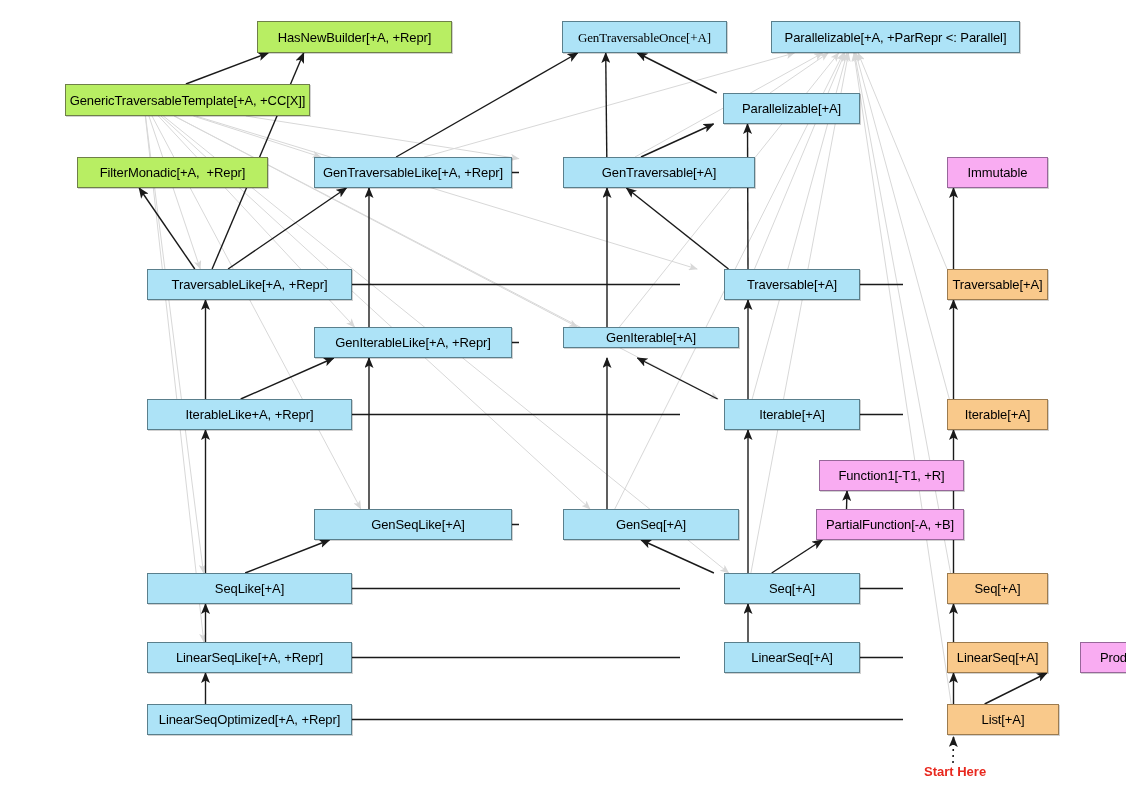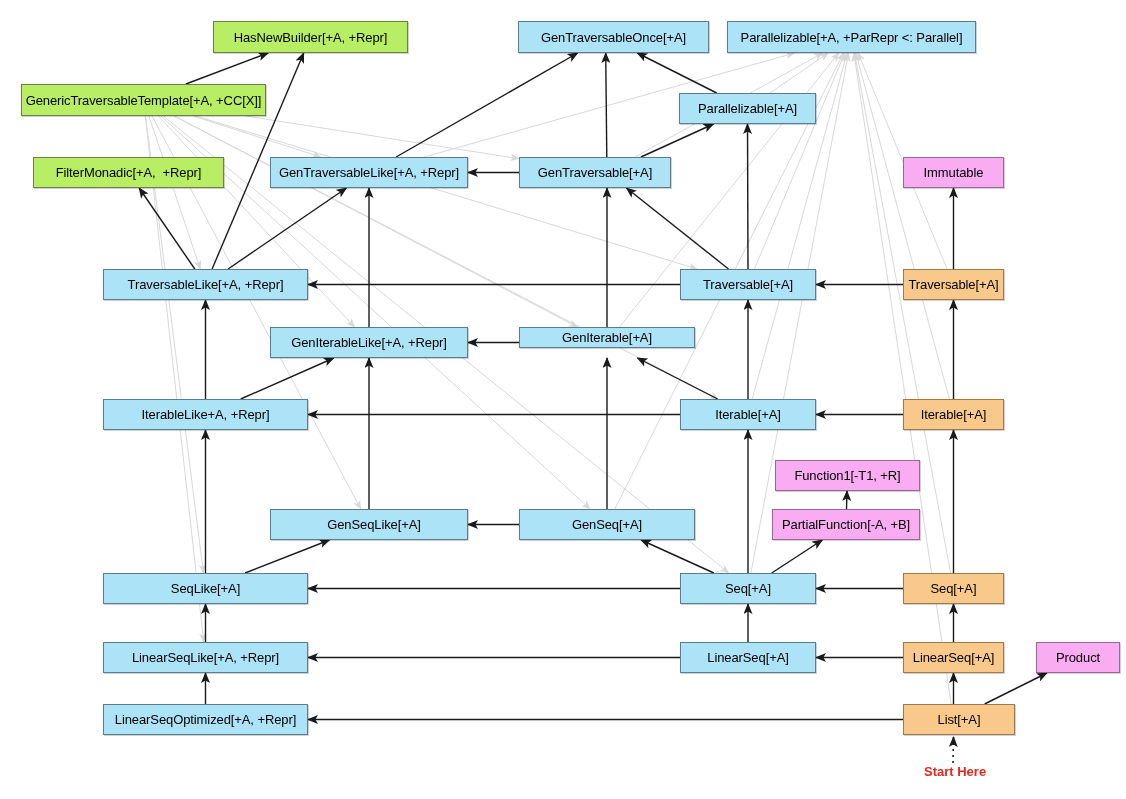--- a/index.html
+++ b/index.html
@@ -31,20 +31,21 @@
     border: 1px solid #555555;
     display: flex;
     align-items: center;
     justify-content: center;
     font-size: 13px;
     color: #000000;
     white-space: pre;
     line-height: 1;
     letter-spacing: -0.1px;
     box-shadow: 1px 1px 0 rgba(0,0,0,0.18);
+    margin-left: 44px;
   }
   .c-blue  { background: #ADE3F7; border-color: #5a7f8c; }
   .c-green { background: #B8EE63; border-color: #6f7f49; }
   .c-orange{ background: #F9C98B; border-color: #9c7b4f; }
   .c-pink  { background: #F9ACF2; border-color: #97679a; }
   .start-label {
     position: absolute;
     font-size: 13px;
     font-weight: bold;
     color: #E8281E;
@@ -136,27 +137,27 @@
         <line x1="953.5" y1="399.0" x2="953.5" y2="300.0" marker-end="url(#ah-dark)"></line>
         <line x1="953.5" y1="573.0" x2="953.5" y2="430.0" marker-end="url(#ah-dark)"></line>
         <line x1="953.5" y1="642.0" x2="953.5" y2="604.0" marker-end="url(#ah-dark)"></line>
       </g>
     <g id="g-dash" fill="none" stroke="#1a1a1a" stroke-width="1.6" stroke-dasharray="2,4">
         <line x1="953" y1="763" x2="953.5" y2="737" marker-end="url(#ah-dark)"></line>
       </g>
   </svg>
   <div id="nodes">
       <div class="node c-green" style="left: 213px; top: 21px; width: 195px; height: 32px;"><span>HasNewBuilder[+A, +Repr]</span></div>
-      <div class="node c-blue" style="left: 518px; top: 21px; width: 191px; height: 32px;"><span>GenTraversableOnce[+A]</span></div>
+      <div class="node c-blue" style="left: 518px; top: 21px; width: 165px; height: 32px; font-family: Liberation Serif, serif;"><span>GenTraversableOnce[+A]</span></div>
       <div class="node c-blue" style="left: 727px; top: 21px; width: 249px; height: 32px;"><span>Parallelizable[+A, +ParRepr &lt;: Parallel]</span></div>
       <div class="node c-green" style="left: 21px; top: 84px; width: 245px; height: 32px;"><span>GenericTraversableTemplate[+A, +CC[X]]</span></div>
       <div class="node c-blue" style="left: 679px; top: 93px; width: 137px; height: 31px;"><span>Parallelizable[+A]</span></div>
       <div class="node c-green" style="left: 33px; top: 157px; width: 191px; height: 31px;"><span>FilterMonadic[+A,  +Repr]</span></div>
       <div class="node c-blue" style="left: 270px; top: 157px; width: 198px; height: 31px;"><span>GenTraversableLike[+A, +Repr]</span></div>
-      <div class="node c-blue" style="left: 519px; top: 157px; width: 152px; height: 31px;"><span>GenTraversable[+A]</span></div>
+      <div class="node c-blue" style="left: 519px; top: 157px; width: 192px; height: 31px;"><span>GenTraversable[+A]</span></div>
       <div class="node c-pink" style="left: 903px; top: 157px; width: 101px; height: 31px;"><span>Immutable</span></div>
       <div class="node c-blue" style="left: 103px; top: 269px; width: 205px; height: 31px;"><span>TraversableLike[+A, +Repr]</span></div>
       <div class="node c-blue" style="left: 680px; top: 269px; width: 136px; height: 31px;"><span>Traversable[+A]</span></div>
       <div class="node c-orange" style="left: 903px; top: 269px; width: 101px; height: 31px;"><span>Traversable[+A]</span></div>
       <div class="node c-blue" style="left: 270px; top: 327px; width: 198px; height: 31px;"><span>GenIterableLike[+A, +Repr]</span></div>
       <div class="node c-blue" style="left: 519px; top: 327px; width: 176px; height: 21px;"><span>GenIterable[+A]</span></div>
       <div class="node c-blue" style="left: 103px; top: 399px; width: 205px; height: 31px;"><span>IterableLike+A, +Repr]</span></div>
       <div class="node c-blue" style="left: 680px; top: 399px; width: 136px; height: 31px;"><span>Iterable[+A]</span></div>
       <div class="node c-orange" style="left: 903px; top: 399px; width: 101px; height: 31px;"><span>Iterable[+A]</span></div>
       <div class="node c-pink" style="left: 775px; top: 460px; width: 145px; height: 31px;"><span>Function1[-T1, +R]</span></div>

